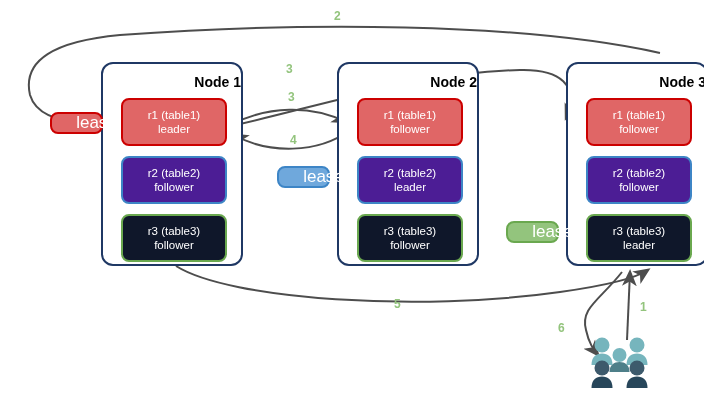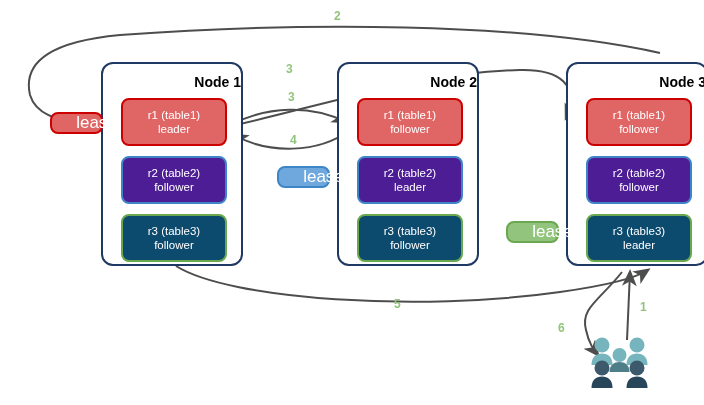--- a/index.html
+++ b/index.html
@@ -43,21 +43,21 @@
     align-items:center;
     justify-content:center;
     color:#ffffff;
     font-size:11.5px;
     line-height:14px;
     text-align:center;
   }
   .replica .l1,.replica .l2{display:block;}
   .rep-red{background:#e06666;border:2px solid #cc0000;}
   .rep-blue{background:#4c1d95;border:2px solid #3d85c6;}
-  .rep-green{background:#0c4a6e;border:2px solid #6aa84f;}
+  .rep-green{background:#0f172a;border:2px solid #6aa84f;}
 
   .lease{
     position:absolute;
     border-radius:8px;
     box-sizing:border-box;
     color:#ffffff;
     font-size:17px;
     display:flex;
     align-items:center;
     justify-content:center;

